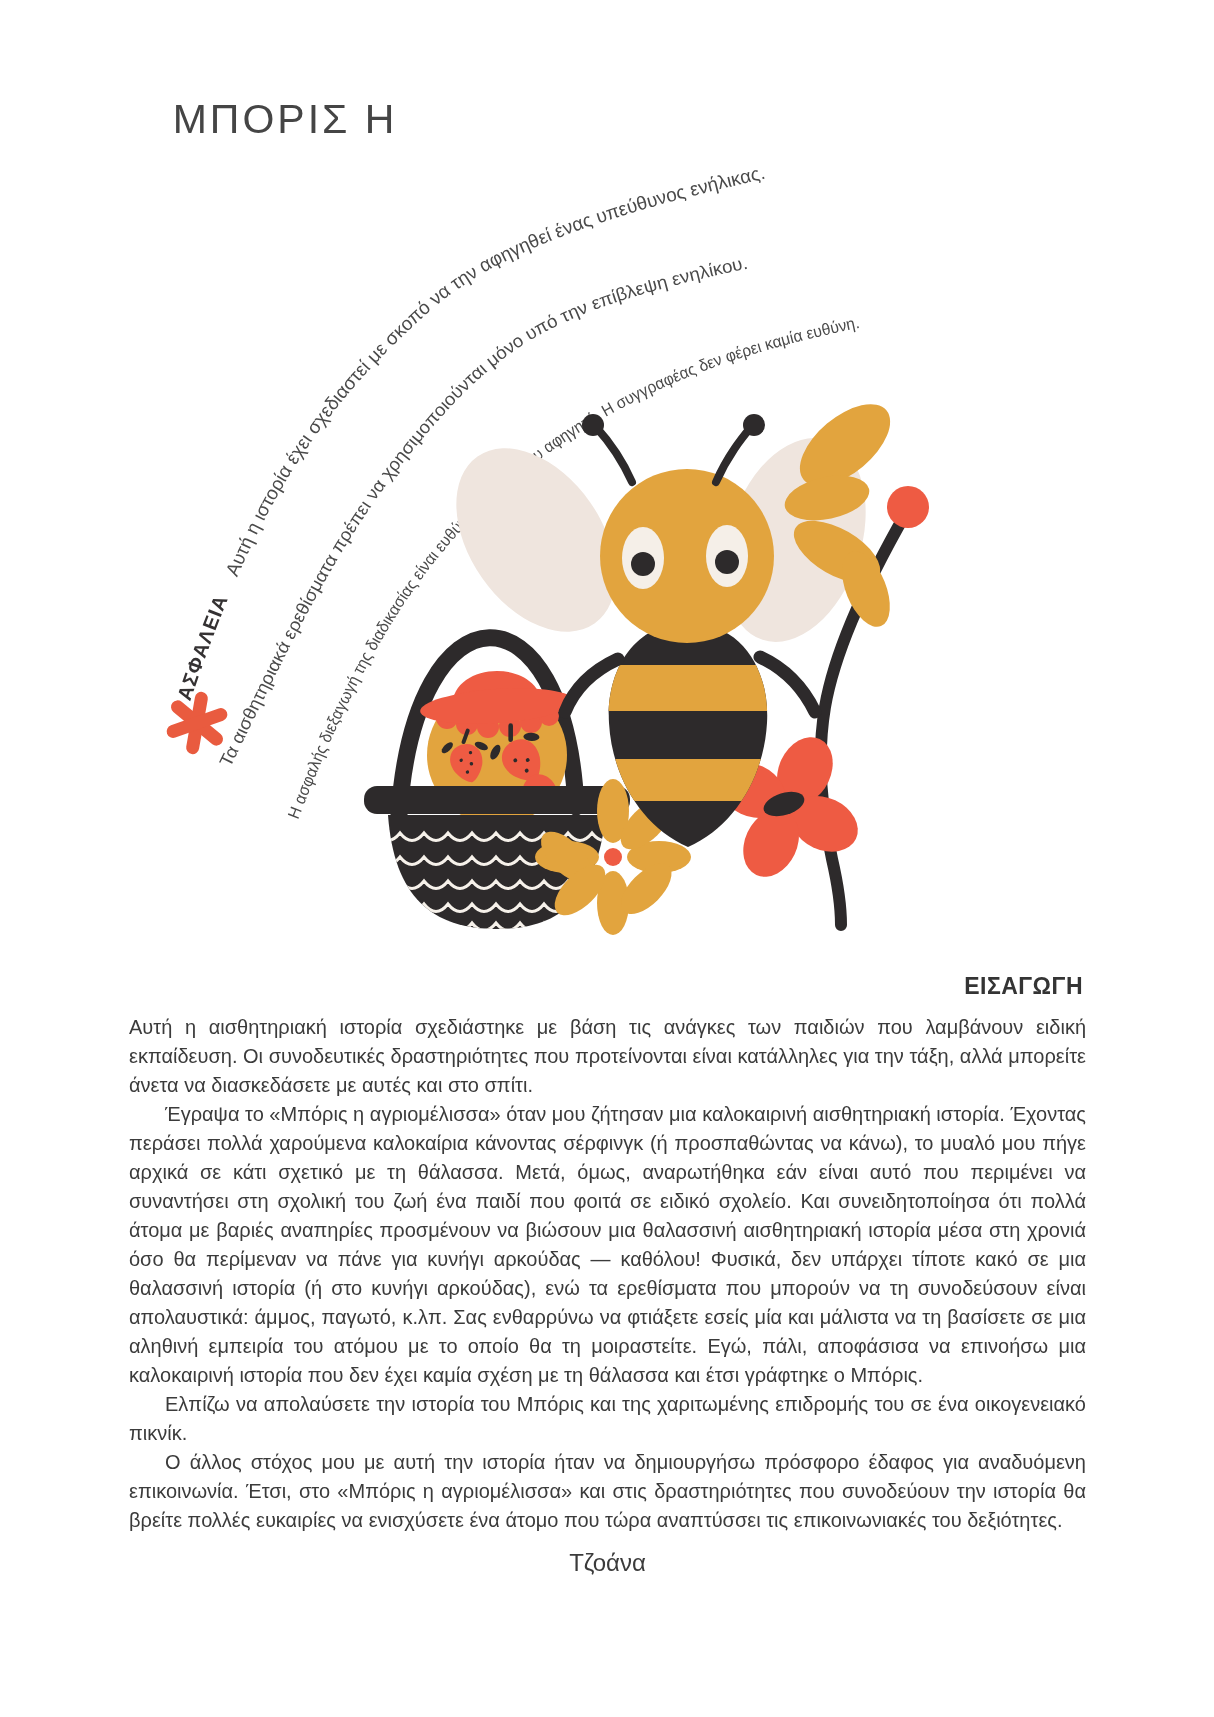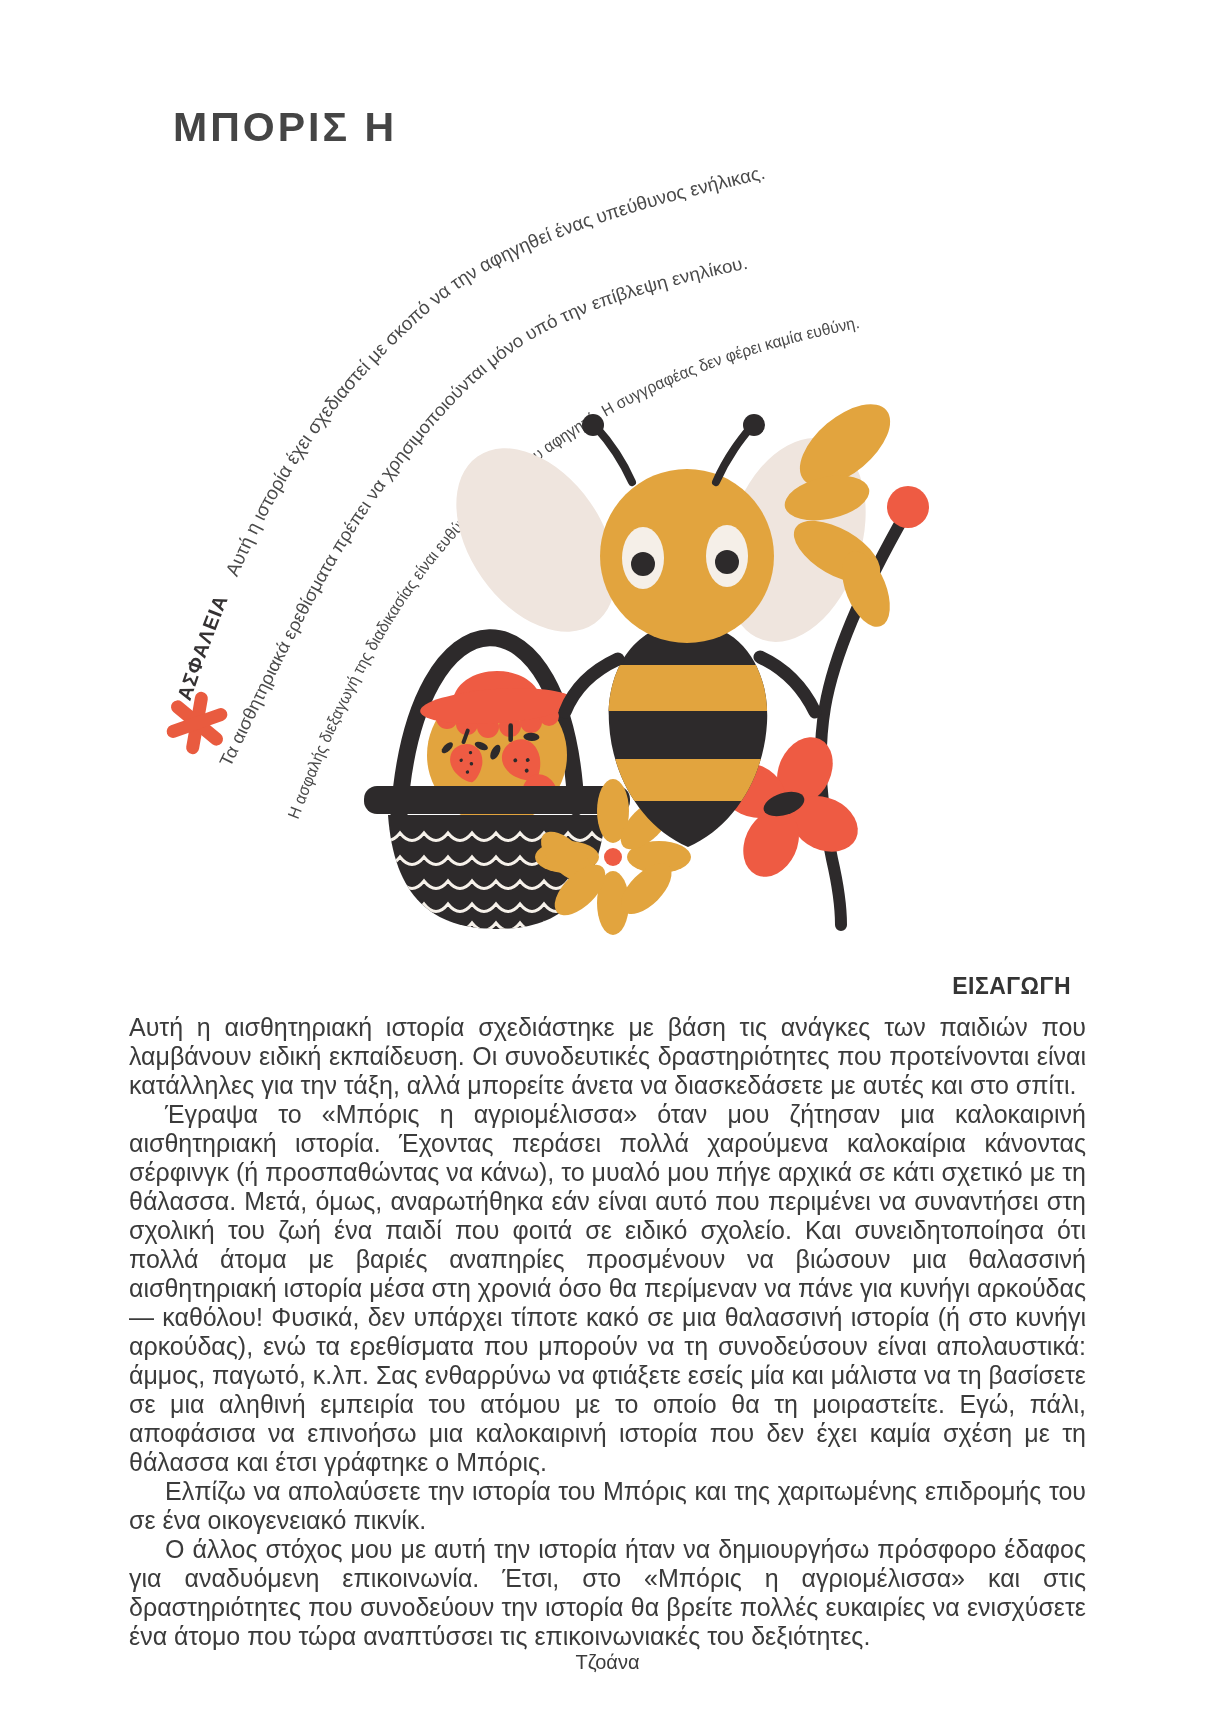--- a/index.html
+++ b/index.html
@@ -13,24 +13,24 @@
   body{
     width:1214px;height:1717px;
     background:#FFFFFF;
     position:relative;
     overflow:hidden;
     font-family:"Liberation Sans",sans-serif;
     color:var(--text);
   }
   .page{position:absolute;inset:0;}
   .title{
-    position:absolute;left:100px;top:100px;width:370px;
+    position:absolute;left:100px;top:92px;width:370px;
     text-align:center;
     font-family:"Liberation Sans",sans-serif;
-    font-weight:700;
+    font-weight:400;
     font-size:41px;
     line-height:54px;
     letter-spacing:3px;
     color:#454545;
   }
   .art{position:absolute;left:0;top:0;width:1214px;height:1717px;}
   .arc-text{
     font-family:"Liberation Sans",sans-serif;
     font-size:19px;
     fill:#4A4A4A;
@@ -40,33 +40,34 @@
   .safety-label{font-weight:bold;font-size:20px;fill:#343132;letter-spacing:1px;}
   .intro{
     position:absolute;left:129px;top:973px;width:957px;
   }
   .intro-heading{
     text-align:right;
     font-weight:bold;
     font-size:23px;
     letter-spacing:.5px;
     color:#343434;
-    margin:0 15px 13px 0;
+    margin:0 3px 13px 0;
   }
   .intro p{
     margin:0;
-    font-size:25px;
+    font-size:20px;
     line-height:29px;
     text-align:justify;
     color:#3B3B3B;
   }
   .intro p.indent{text-indent:36px;}
   .signature{
+    margin-top:14px;
     text-align:center;
-    font-size:20px;
+    font-size:24px;
     color:#3B3B3B;
   }
 </style>
 </head>
 <body>
 
 <div class="page">
 
   <div class="title">
     <div>ΜΠΟΡΙΣ Η</div>

